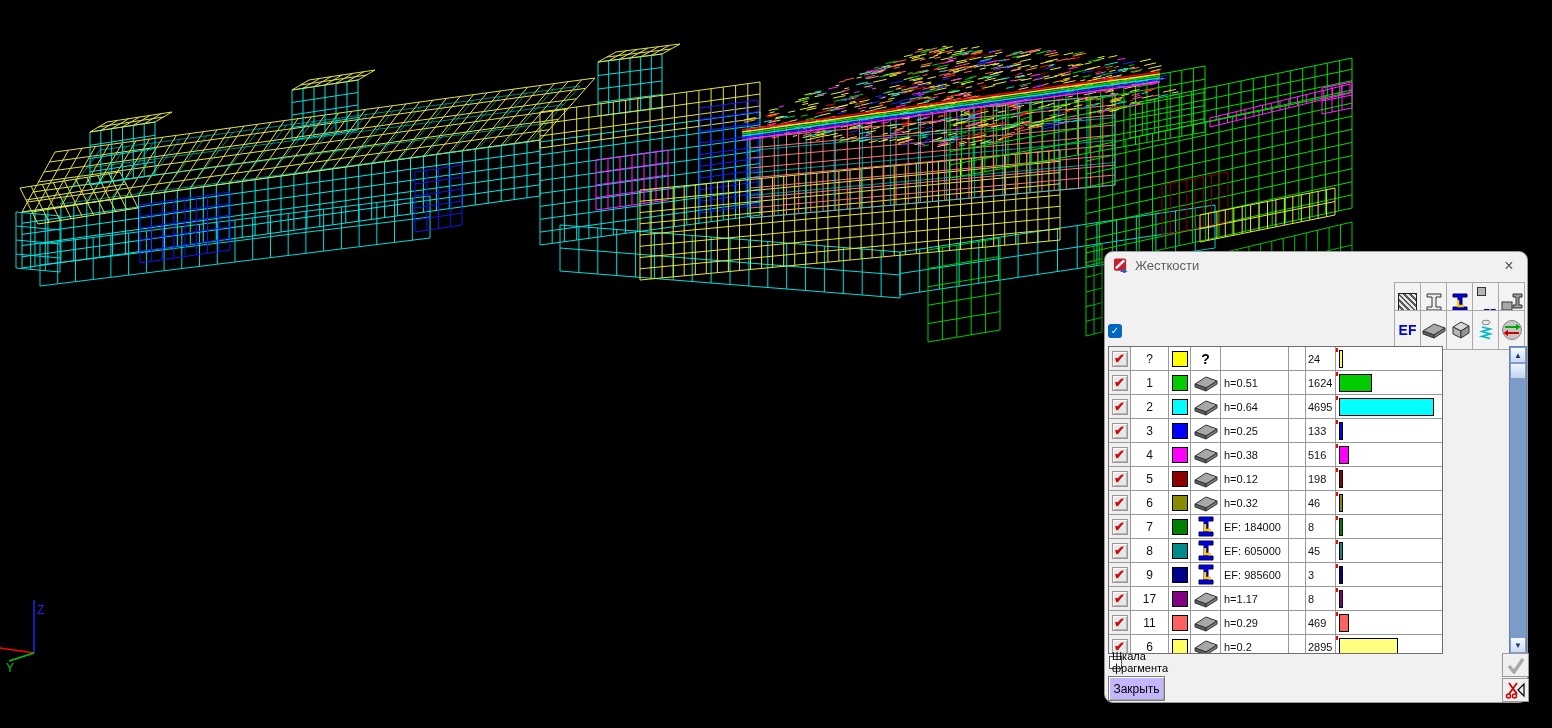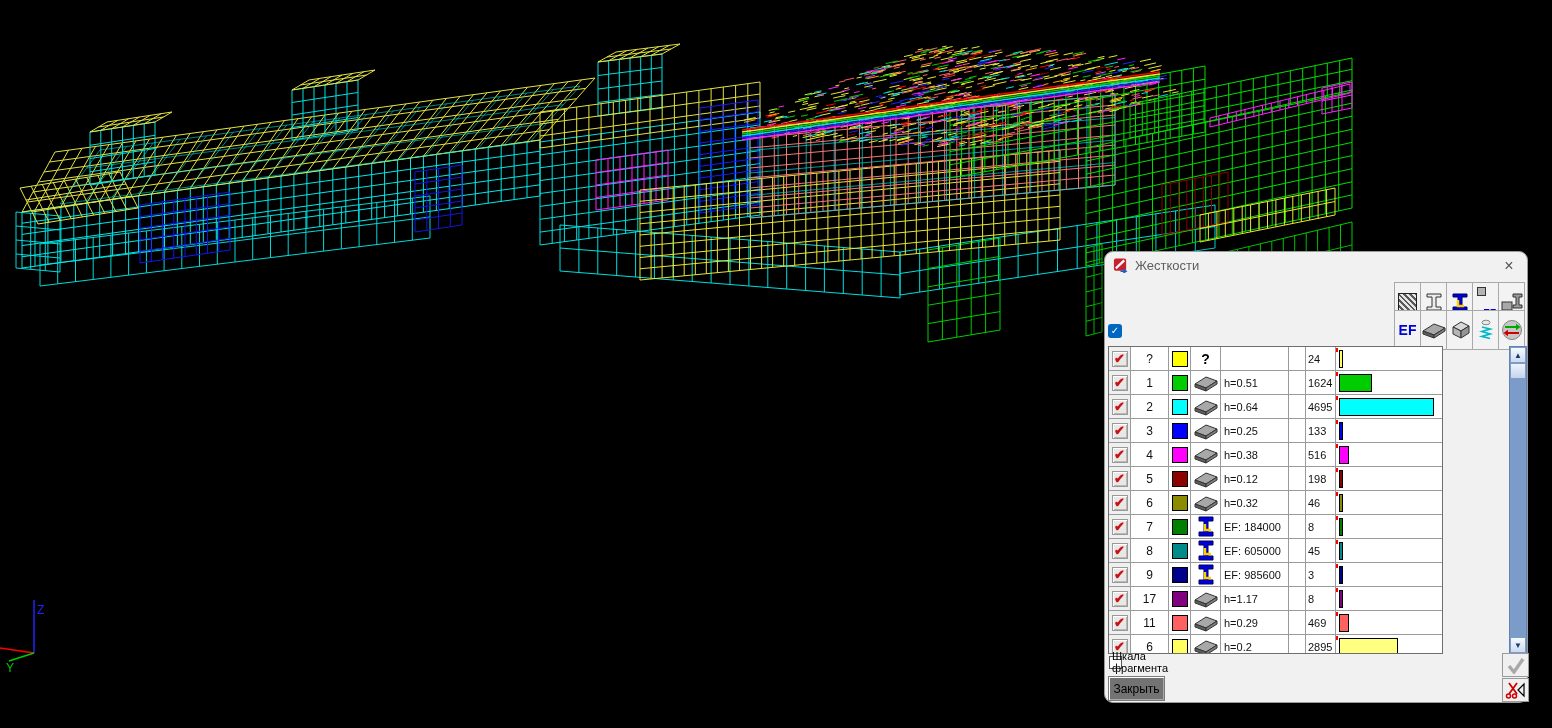--- a/index.html
+++ b/index.html
@@ -60,21 +60,21 @@
         border:1px solid #7e9cc5;color:#1a3a6b;font-size:8px;display:flex;align-items:center;
         justify-content:center;cursor:pointer}
   .sthumb{position:absolute;left:0;top:16px;width:16px;height:16px;
           background:linear-gradient(#eef4fd,#c3d4ee);border:1px solid #7e9cc5;cursor:pointer}
 
   
   .scalebox{position:absolute;left:4px;top:404px;width:13px;height:13px;background:#fff;
             border:1px solid #555;cursor:pointer}
   .scalelbl{position:absolute;left:7px;font-size:11px;color:#000;line-height:12px}
   .l1{top:398px}.l2{top:410px}
-  .btn-close{position:absolute;left:3px;top:424px;width:57px;height:25px;background:#737373;
+  .btn-close{position:absolute;left:3px;top:424px;width:57px;height:25px;background:#c4b5fd;
              border:1px solid #7a7a7a;box-shadow:inset 1px 1px #fff,inset -1px -1px #a8a8a8;
              font-size:12px;color:#000;font-family:"Liberation Sans",sans-serif;cursor:pointer}
   .btn-apply{position:absolute;left:397px;top:401px;width:27px;height:24px;background:#f0f0f0;
              border:1px solid #9a9a9a;display:flex;align-items:center;justify-content:center;cursor:pointer}
   .btn-cut{position:absolute;left:397px;top:426px;width:27px;height:24px;background:#f0f0f0;
            border:1px solid #9a9a9a;display:flex;align-items:center;justify-content:center;cursor:pointer}
 </style>
 </head>
 <body>
 

